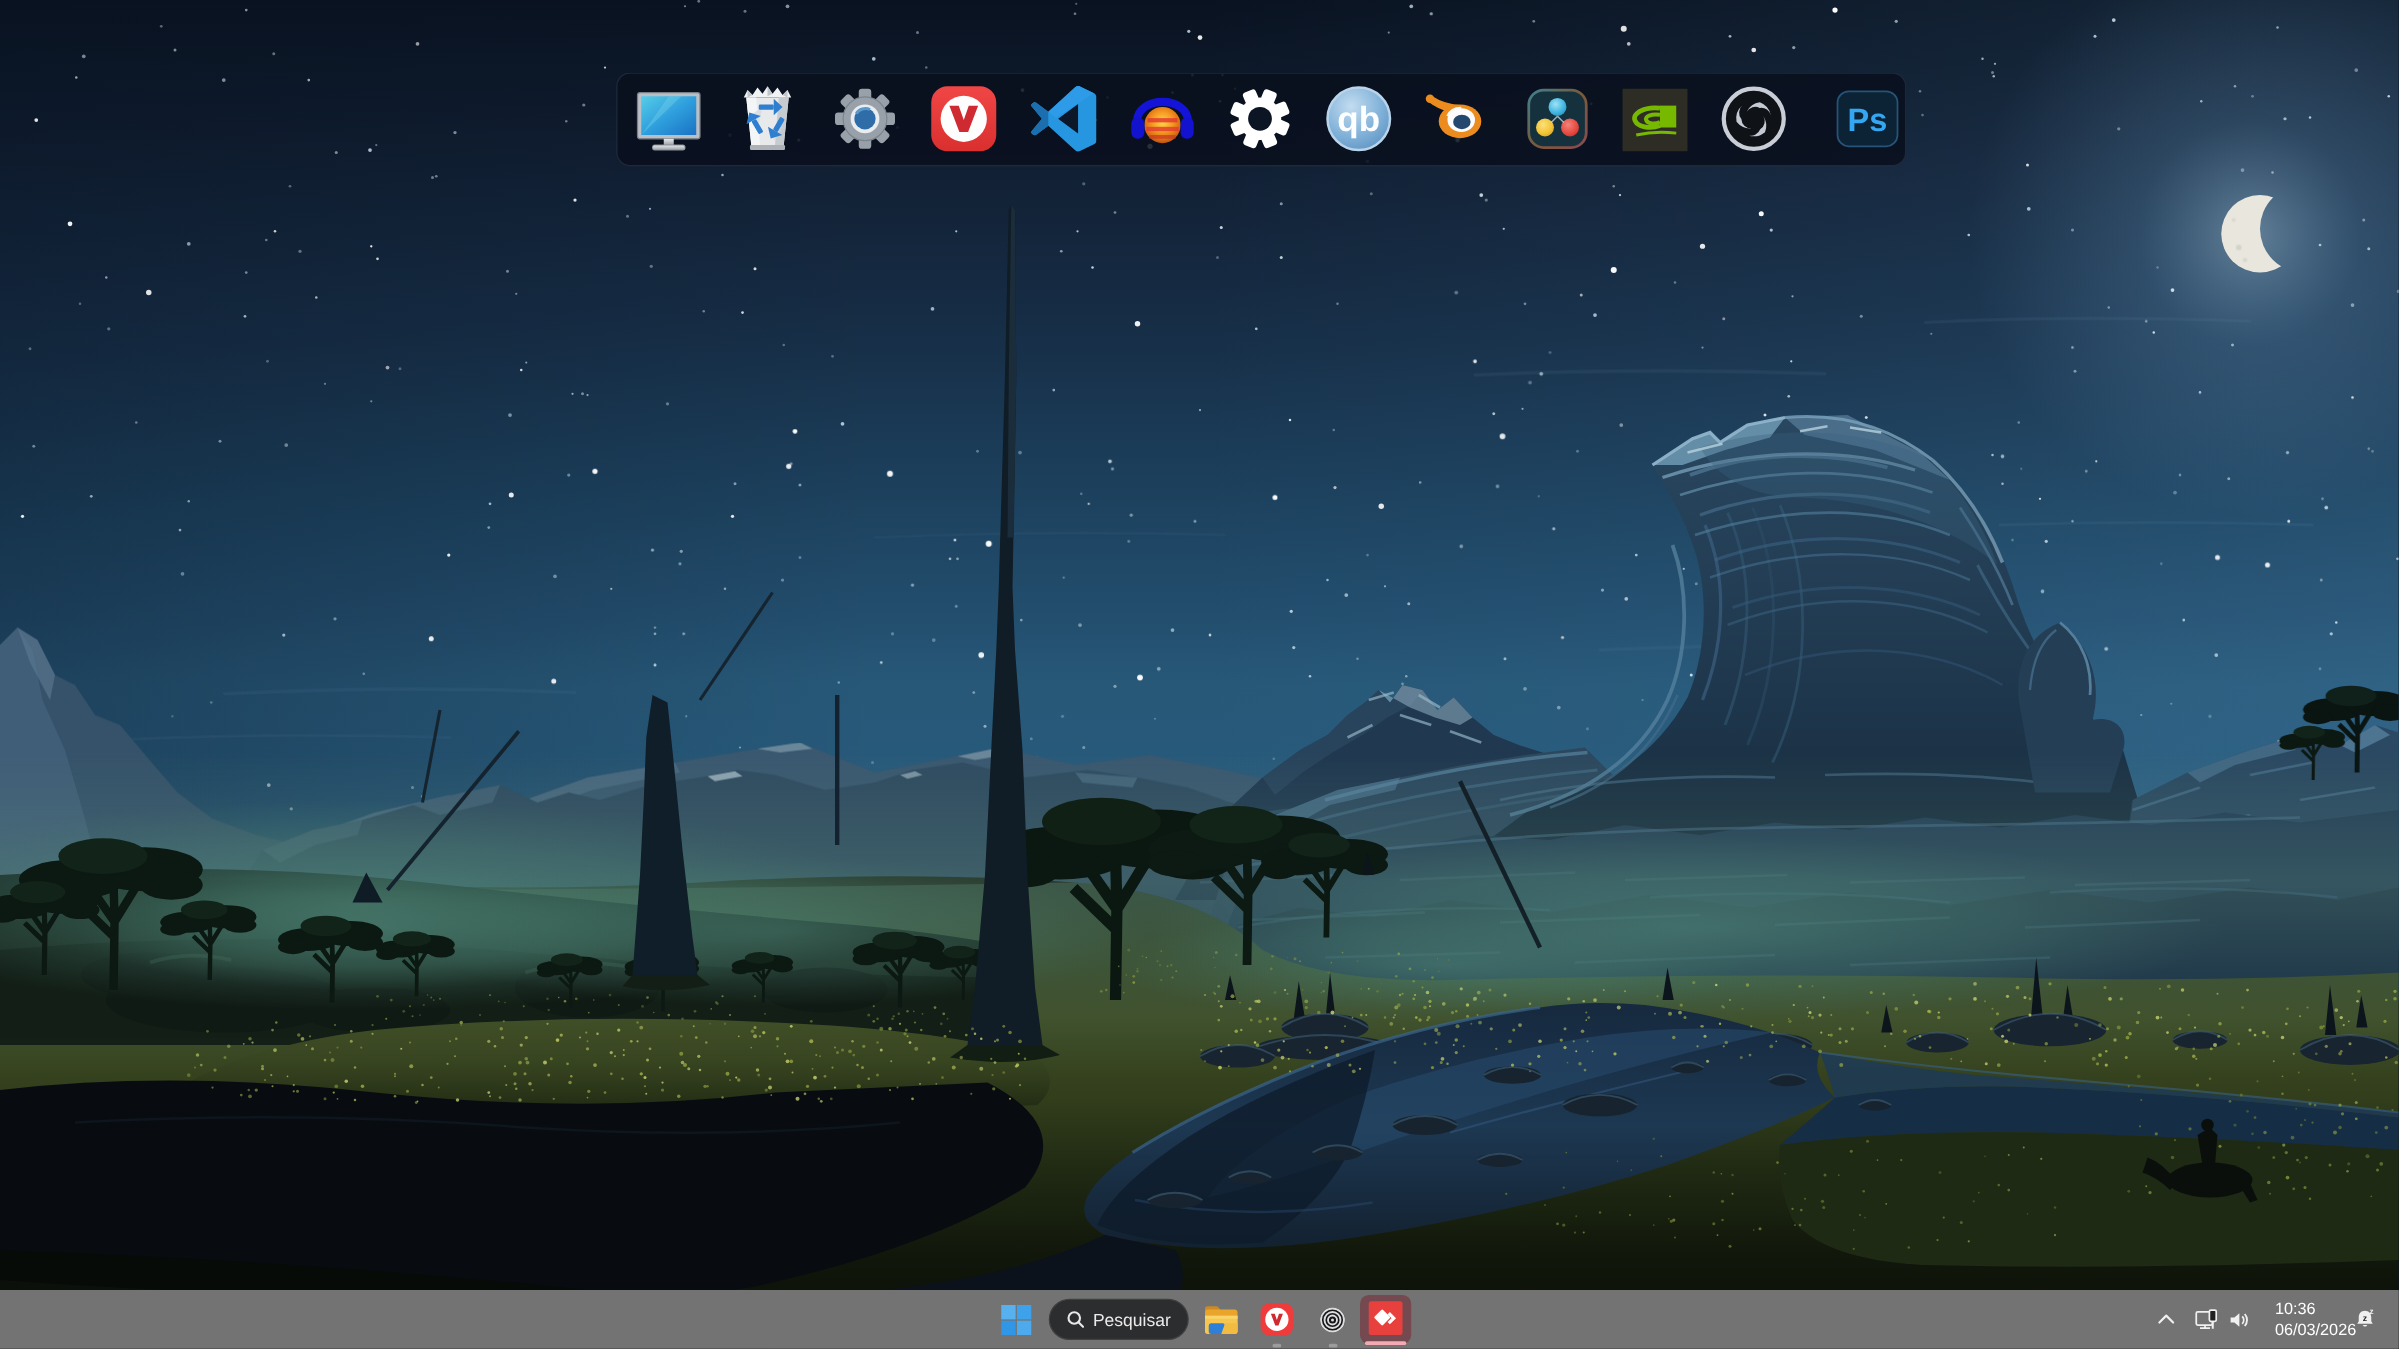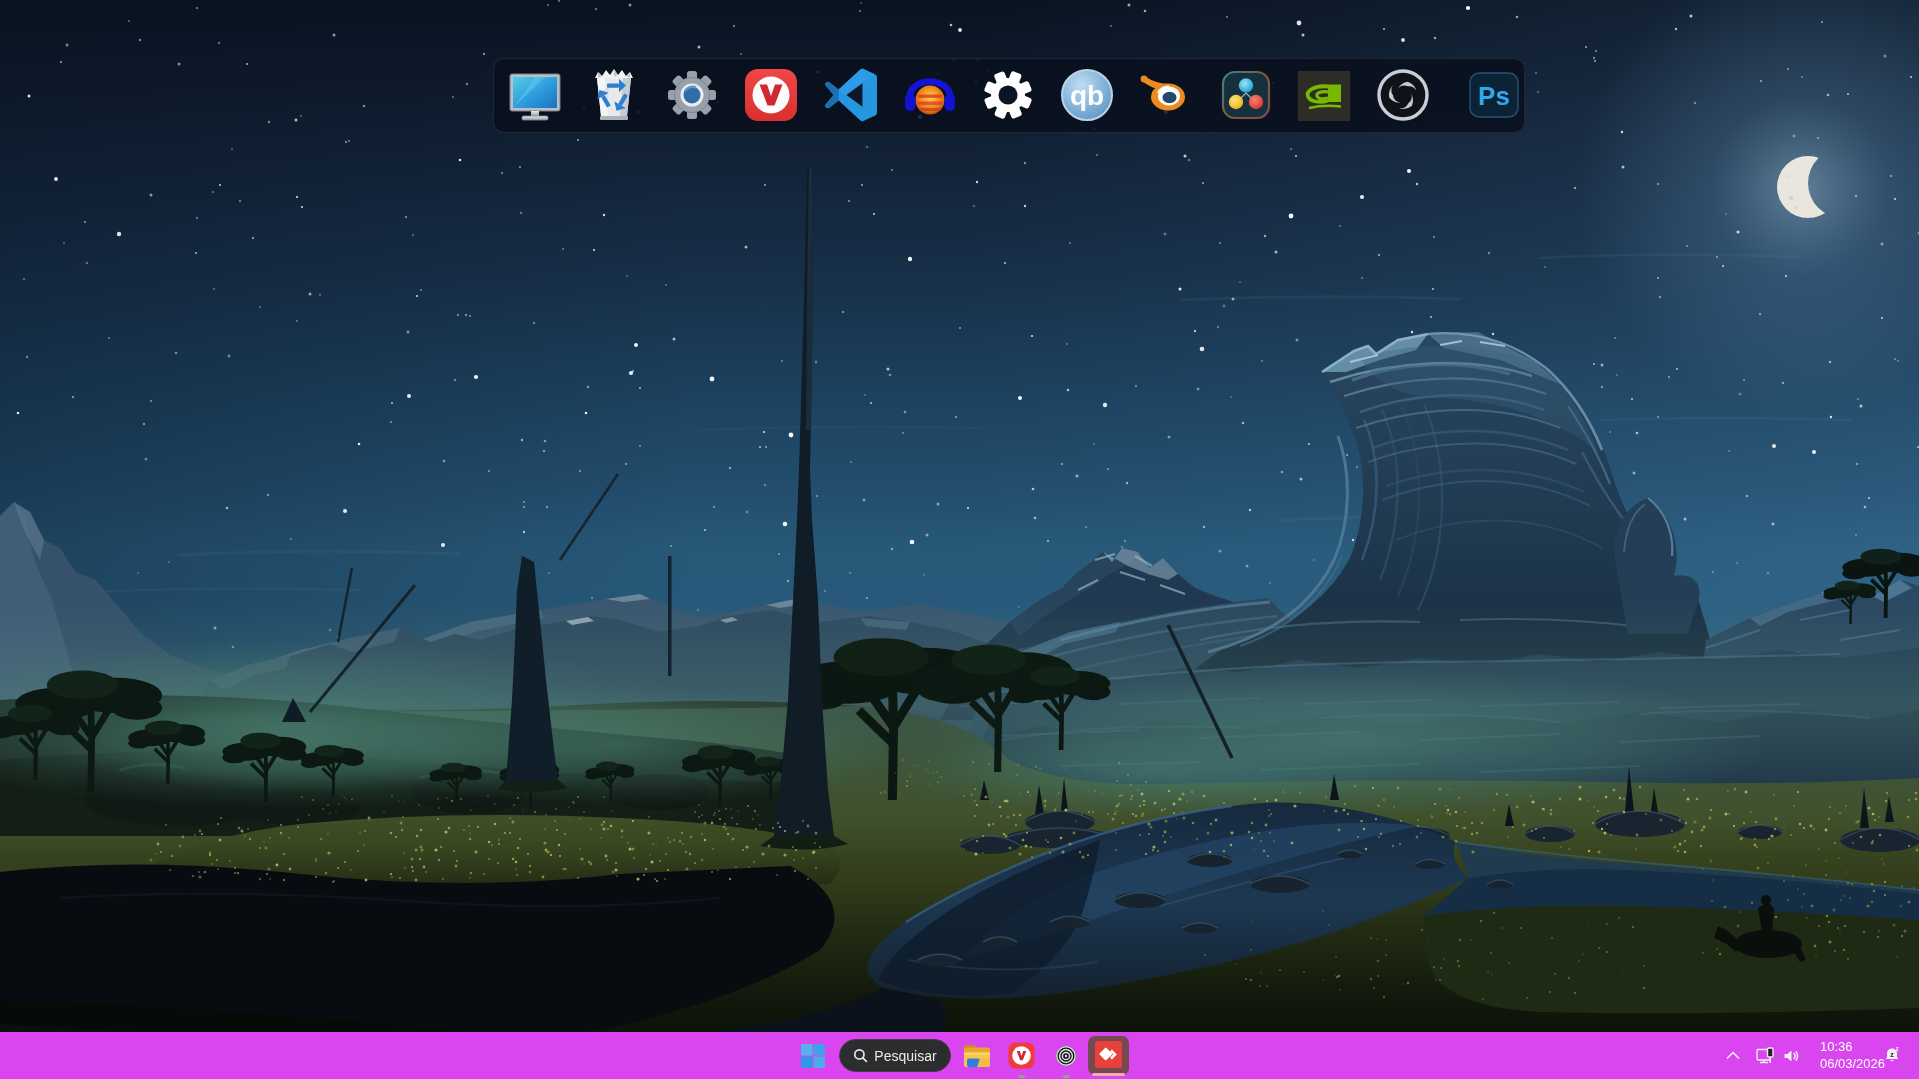--- a/index.html
+++ b/index.html
@@ -1772,21 +1772,21 @@
 <path d="M0,-14 A14,14 0 0 1 12.1,-7 A7.8,7.8 0 0 0 1.5,-9.8 A7.8,7.8 0 0 0 -7.2,-3.4 A14,14 0 0 1 0,-14 Z" fill="#c4cad4" transform="rotate(260)"></path>
 </g>
 </svg></div>
       <div style="position:absolute;left:972px;top:8px;width:56px;height:56px"><svg width="56" height="56" viewBox="0 0 56 56">
 <rect x="4" y="6" width="48" height="44" rx="9" fill="#0c2336"></rect>
 <rect x="4" y="6" width="48" height="44" rx="9" fill="none" stroke="#275379" stroke-width="1.4"></rect>
 <text x="28" y="38" font-family="Liberation Sans, sans-serif" font-size="26" font-weight="bold" fill="#34a7f2" text-anchor="middle">Ps</text>
 </svg></div>
 </div>
 
-<div style="position:absolute;left:0;top:1032px;width:1919px;height:47px;background:#d946ef">
+<div style="position:absolute;left:0;top:1032px;width:1919px;height:47px;background:#737373">
 <div style="position:absolute;left:800.0px;top:10.5px;width:26px;height:26px"><svg width="26" height="26" viewBox="0 0 26 26">
 <rect x="1" y="1" width="11.5" height="11.5" fill="#57b1ee"></rect>
 <rect x="13.5" y="1" width="11.5" height="11.5" fill="#3da2ea"></rect>
 <rect x="1" y="13.5" width="11.5" height="11.5" fill="#2f97e6"></rect>
 <rect x="13.5" y="13.5" width="11.5" height="11.5" fill="#4daaec"></rect>
 </svg></div>
 <div style="position:absolute;left:839px;top:7px;width:112px;height:33px;background:#2b2d2e;border:1px solid #3e4041;border-radius:17px;display:flex;align-items:center;justify-content:center;box-sizing:border-box">
 <svg width="15" height="15" viewBox="0 0 15 15" style="margin-right:6px">
           <circle cx="6.4" cy="6.4" r="4.6" fill="none" stroke="#e8e8e8" stroke-width="1.7"></circle>
           <line x1="9.8" y1="9.8" x2="13.4" y2="13.4" stroke="#e8e8e8" stroke-width="1.7" stroke-linecap="round"></line>

